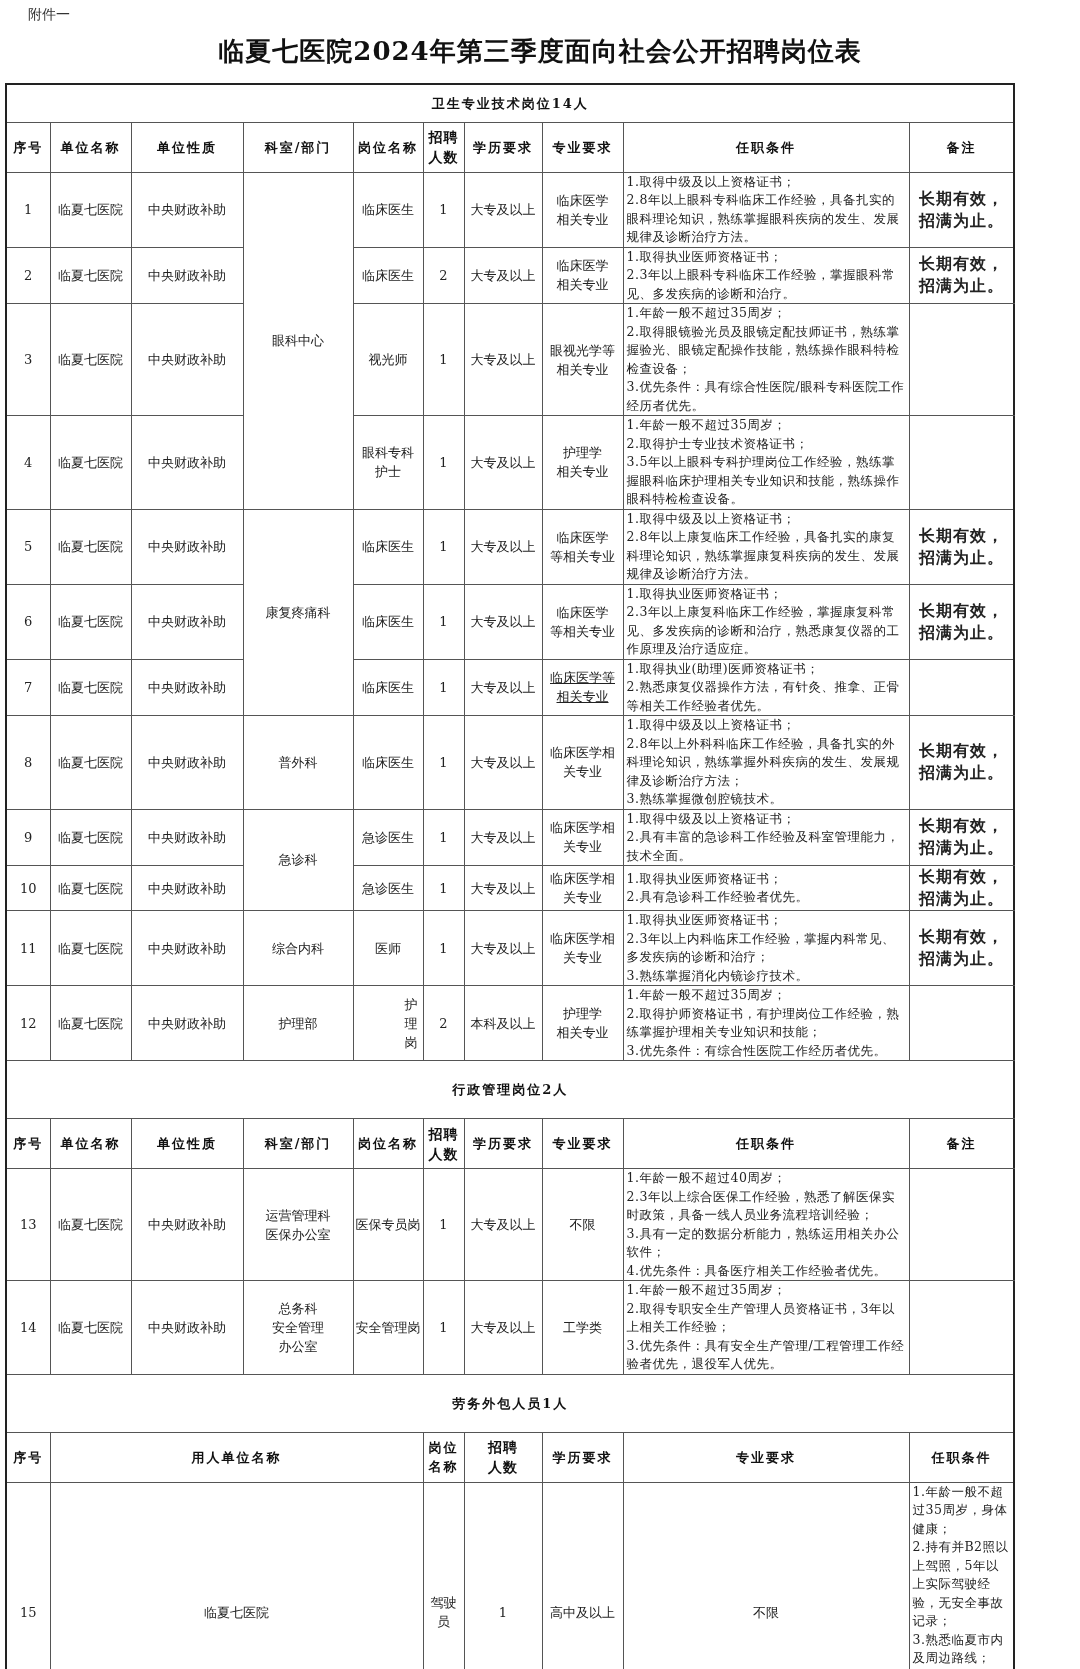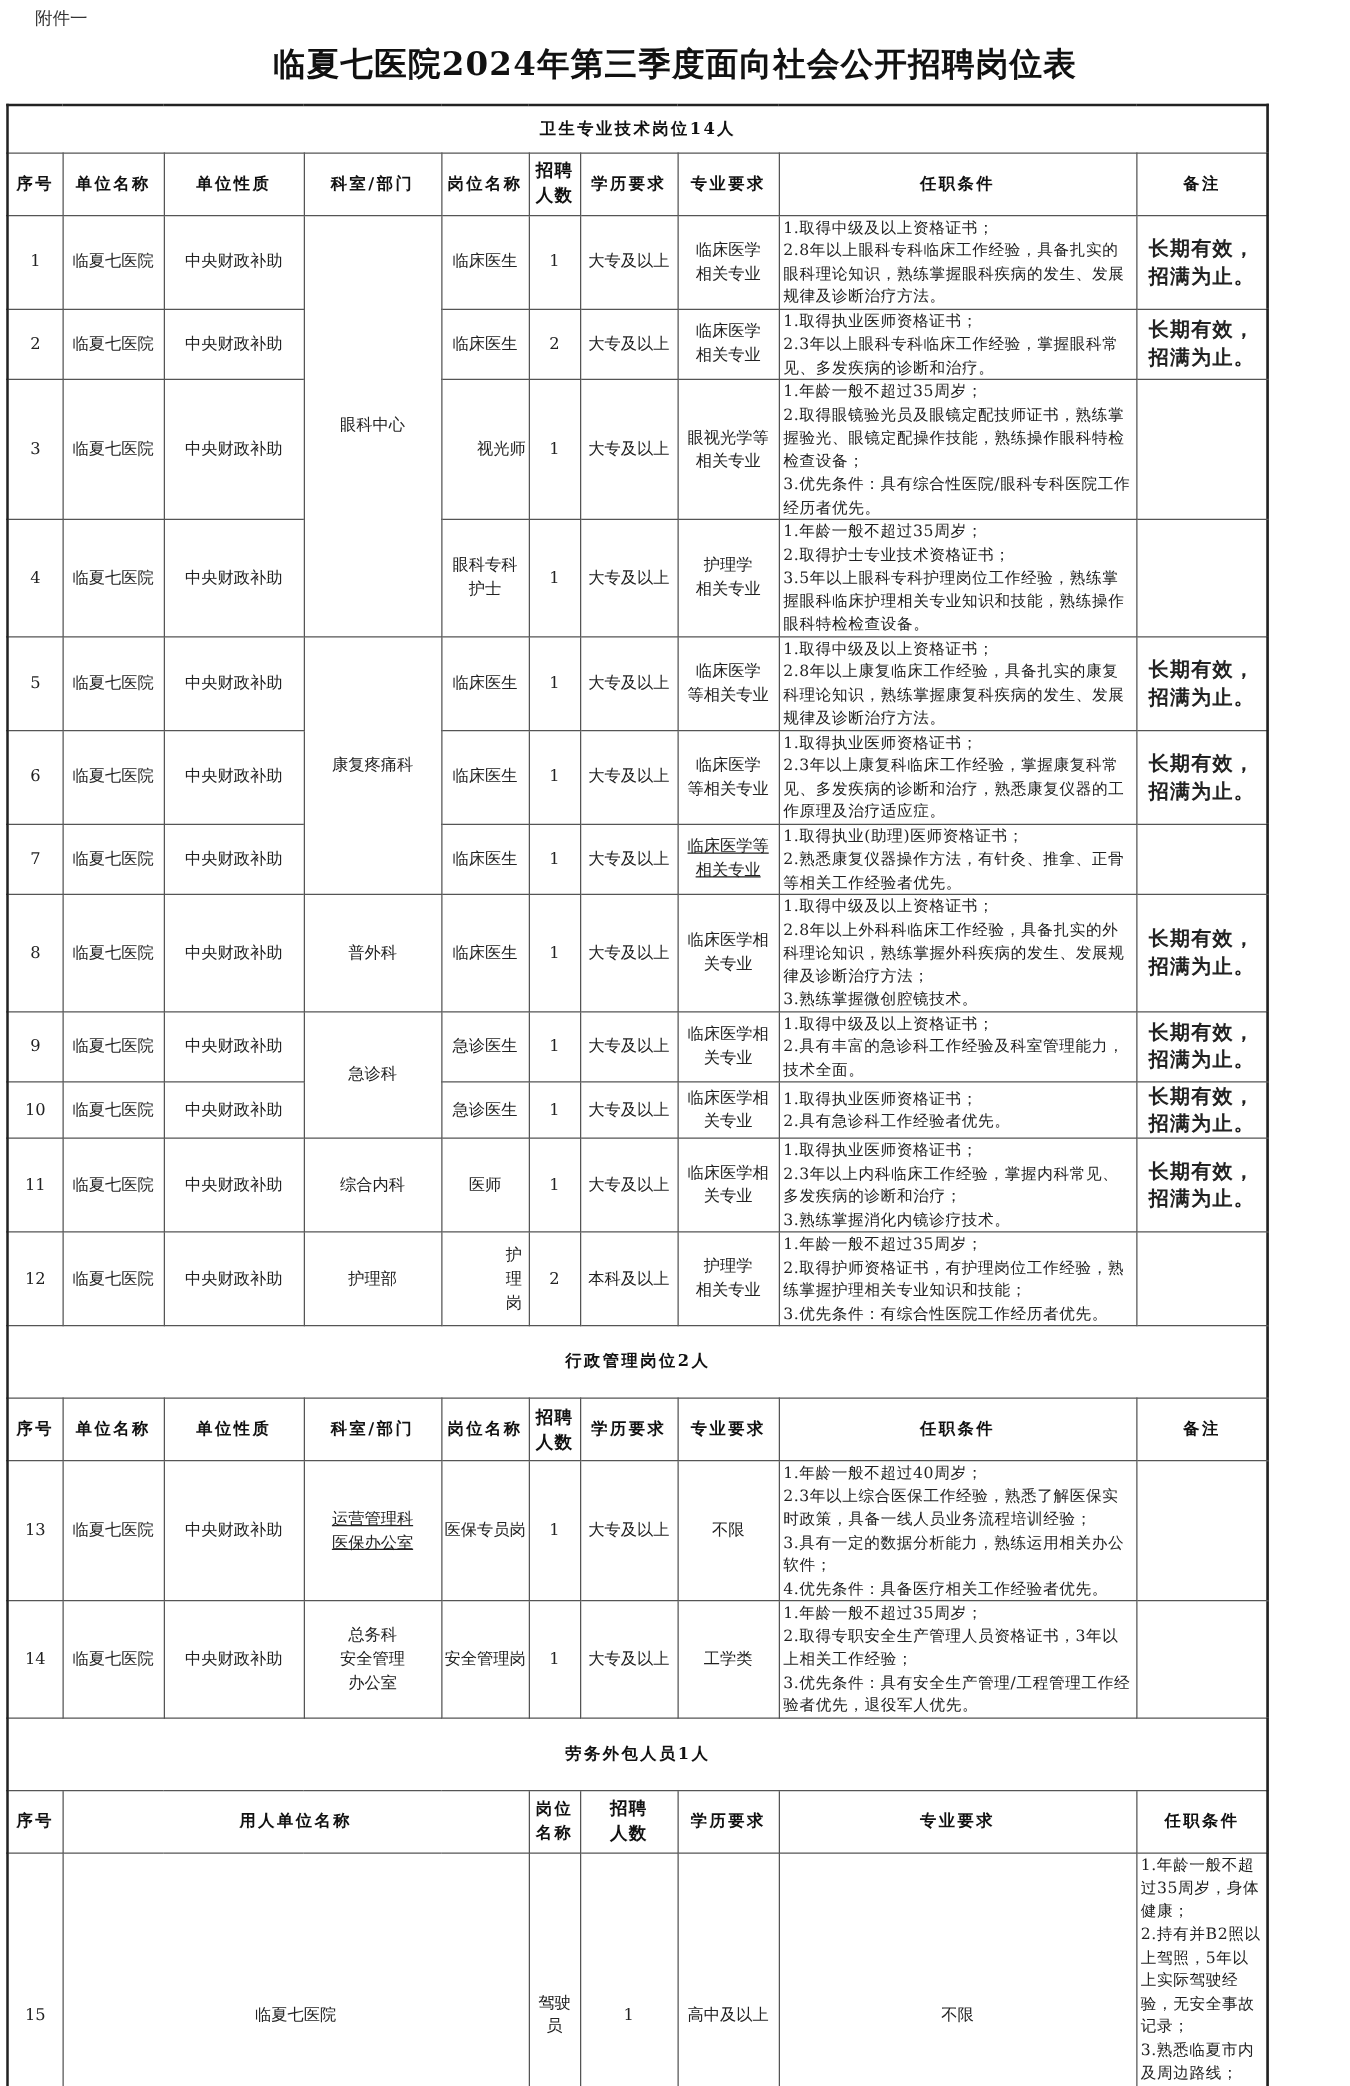--- a/index.html
+++ b/index.html
@@ -85,21 +85,21 @@
 相关专业</td>
         <td class="req">1.取得执业医师资格证书；
 2.3年以上眼科专科临床工作经验，掌握眼科常见、多发疾病的诊断和治疗。</td>
         <td class="note" style="white-space: pre-line;">长期有效，
 招满为止。</td>
       </tr>
       <tr style="height: 108px;">
         <td>3</td>
         <td>临夏七医院</td>
         <td>中央财政补助</td>
-        <td style="white-space: pre-line; text-align: right;">视光师</td>
+        <td style="white-space: pre-line;">视光师</td>
         <td>1</td>
         <td>大专及以上</td>
         <td style="white-space: pre-line;">眼视光学等
 相关专业</td>
         <td class="req">1.年龄一般不超过35周岁；
 2.取得眼镜验光员及眼镜定配技师证书，熟练掌握验光、眼镜定配操作技能，熟练操作眼科特检检查设备；
 3.优先条件：具有综合性医院/眼科专科医院工作经历者优先。</td>
         <td class="note" style="white-space: pre-line;"></td>
       </tr>
       <tr style="height: 91px;">
@@ -250,37 +250,37 @@
         </td>
         <td>学历要求</td>
         <td>专业要求</td>
         <td>任职条件</td>
         <td>备注</td>
       </tr>
       <tr style="height: 110px;">
         <td>13</td>
         <td>临夏七医院</td>
         <td>中央财政补助</td>
-        <td style="white-space: pre-line; text-decoration: underline;">运营管理科
+        <td style="white-space: pre-line;">运营管理科
 医保办公室</td>
         <td>医保专员岗</td>
         <td>1</td>
         <td>大专及以上</td>
         <td>不限</td>
         <td class="req">1.年龄一般不超过40周岁；
 2.3年以上综合医保工作经验，熟悉了解医保实时政策，具备一线人员业务流程培训经验；
 3.具有一定的数据分析能力，熟练运用相关办公软件；
 4.优先条件：具备医疗相关工作经验者优先。</td>
         <td class="note" style="white-space: pre-line;"></td>
       </tr>
       <tr style="height: 92px;">
         <td>14</td>
         <td>临夏七医院</td>
         <td>中央财政补助</td>
-        <td style="white-space: pre-line;">总务科
+        <td style="white-space: pre-line; font-family: Liberation Serif, serif;">总务科
 安全管理
 办公室</td>
         <td>安全管理岗</td>
         <td>1</td>
         <td>大专及以上</td>
         <td>工学类</td>
         <td class="req">1.年龄一般不超过35周岁；
 2.取得专职安全生产管理人员资格证书，3年以上相关工作经验；
 3.优先条件：具有安全生产管理/工程管理工作经验者优先，退役军人优先。</td>
         <td class="note" style="white-space: pre-line;"></td>

